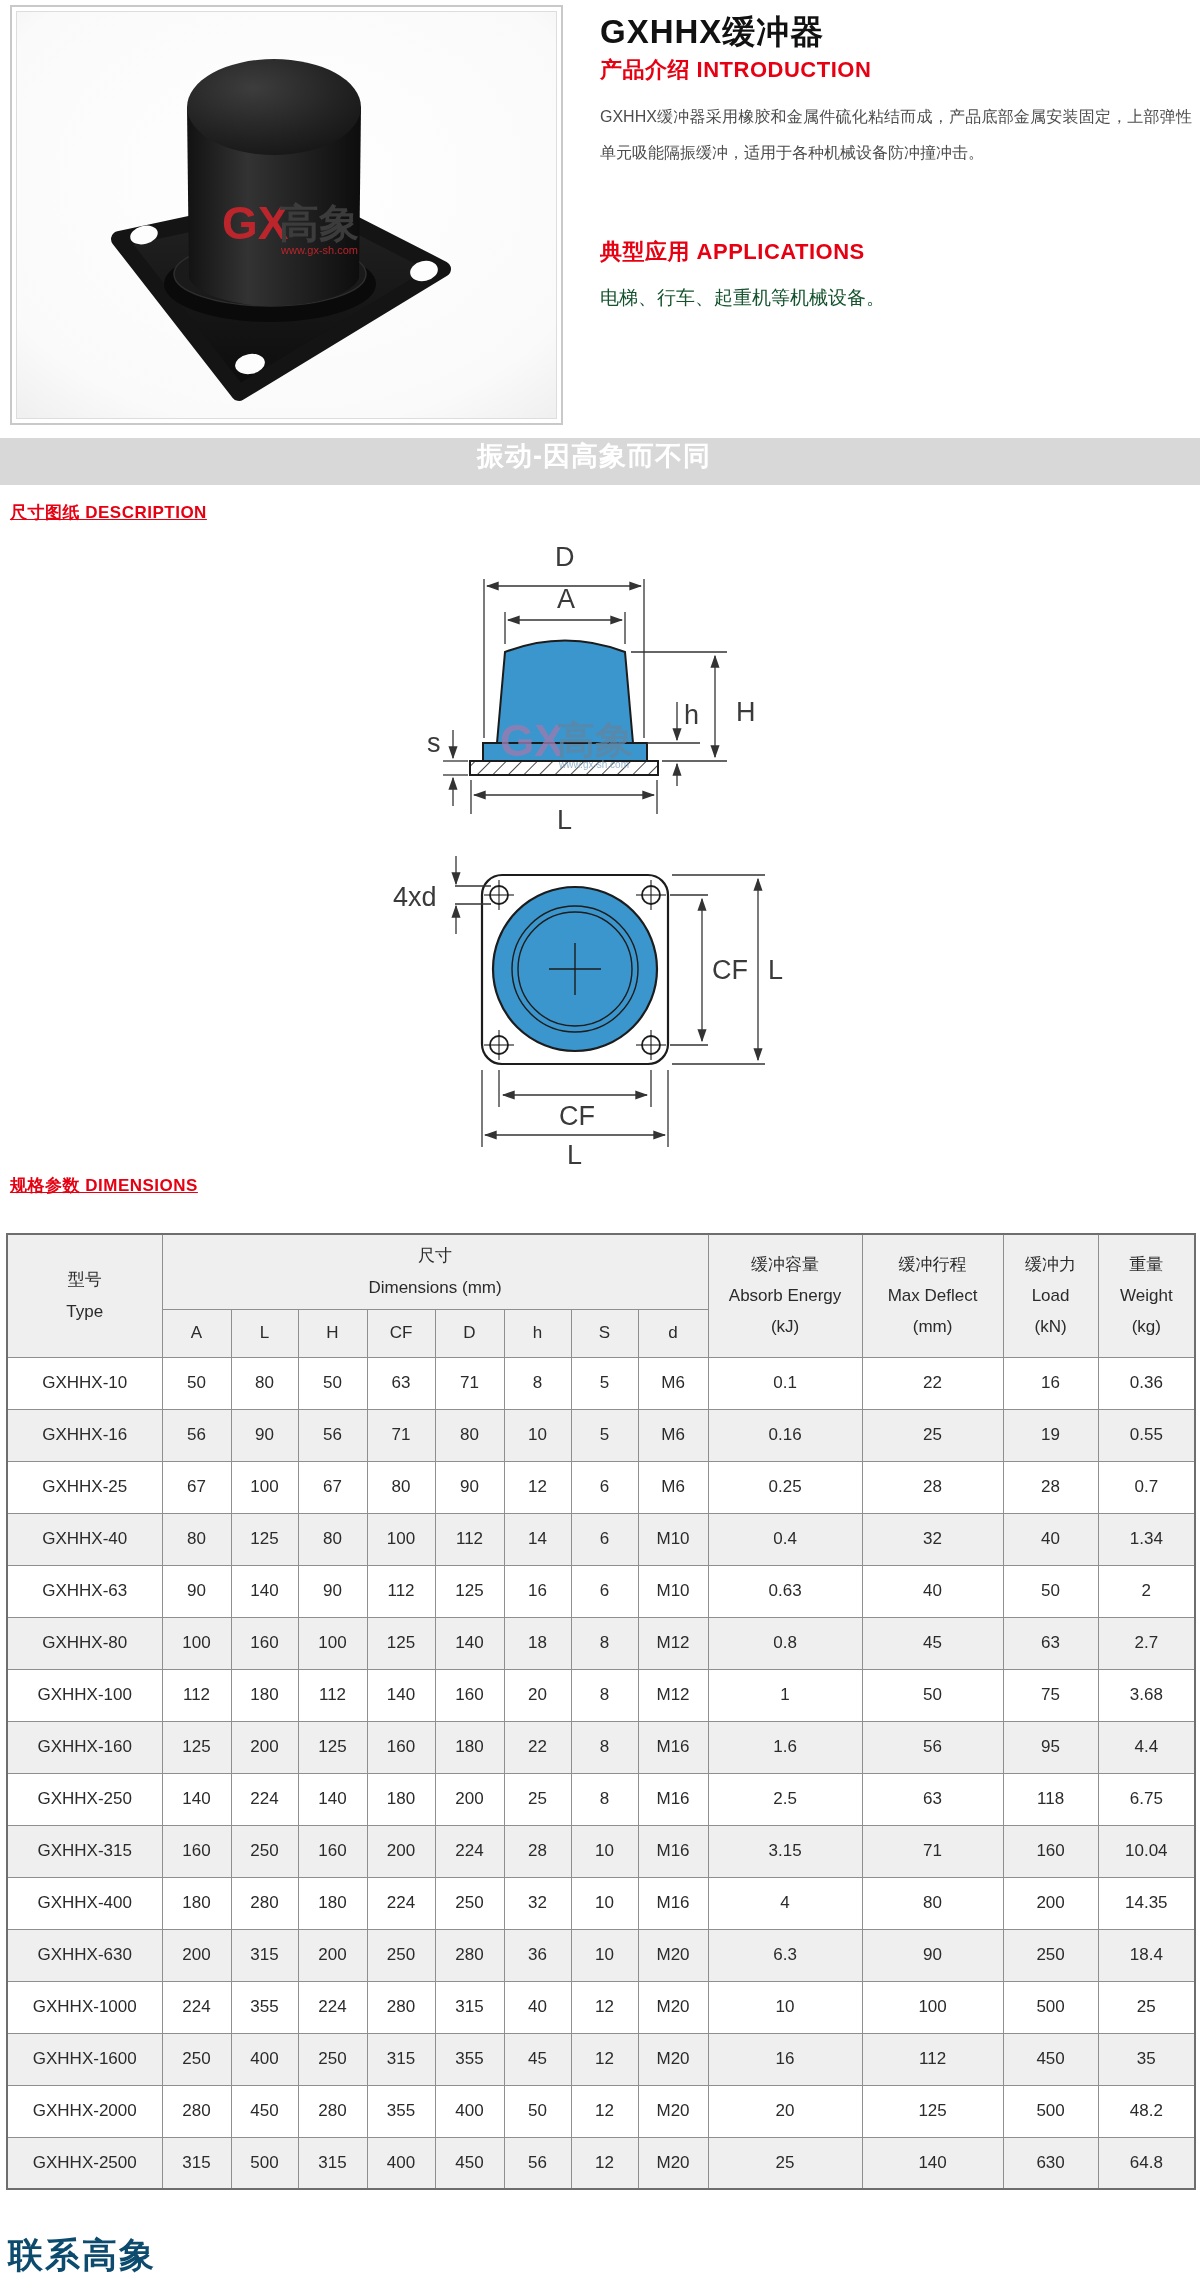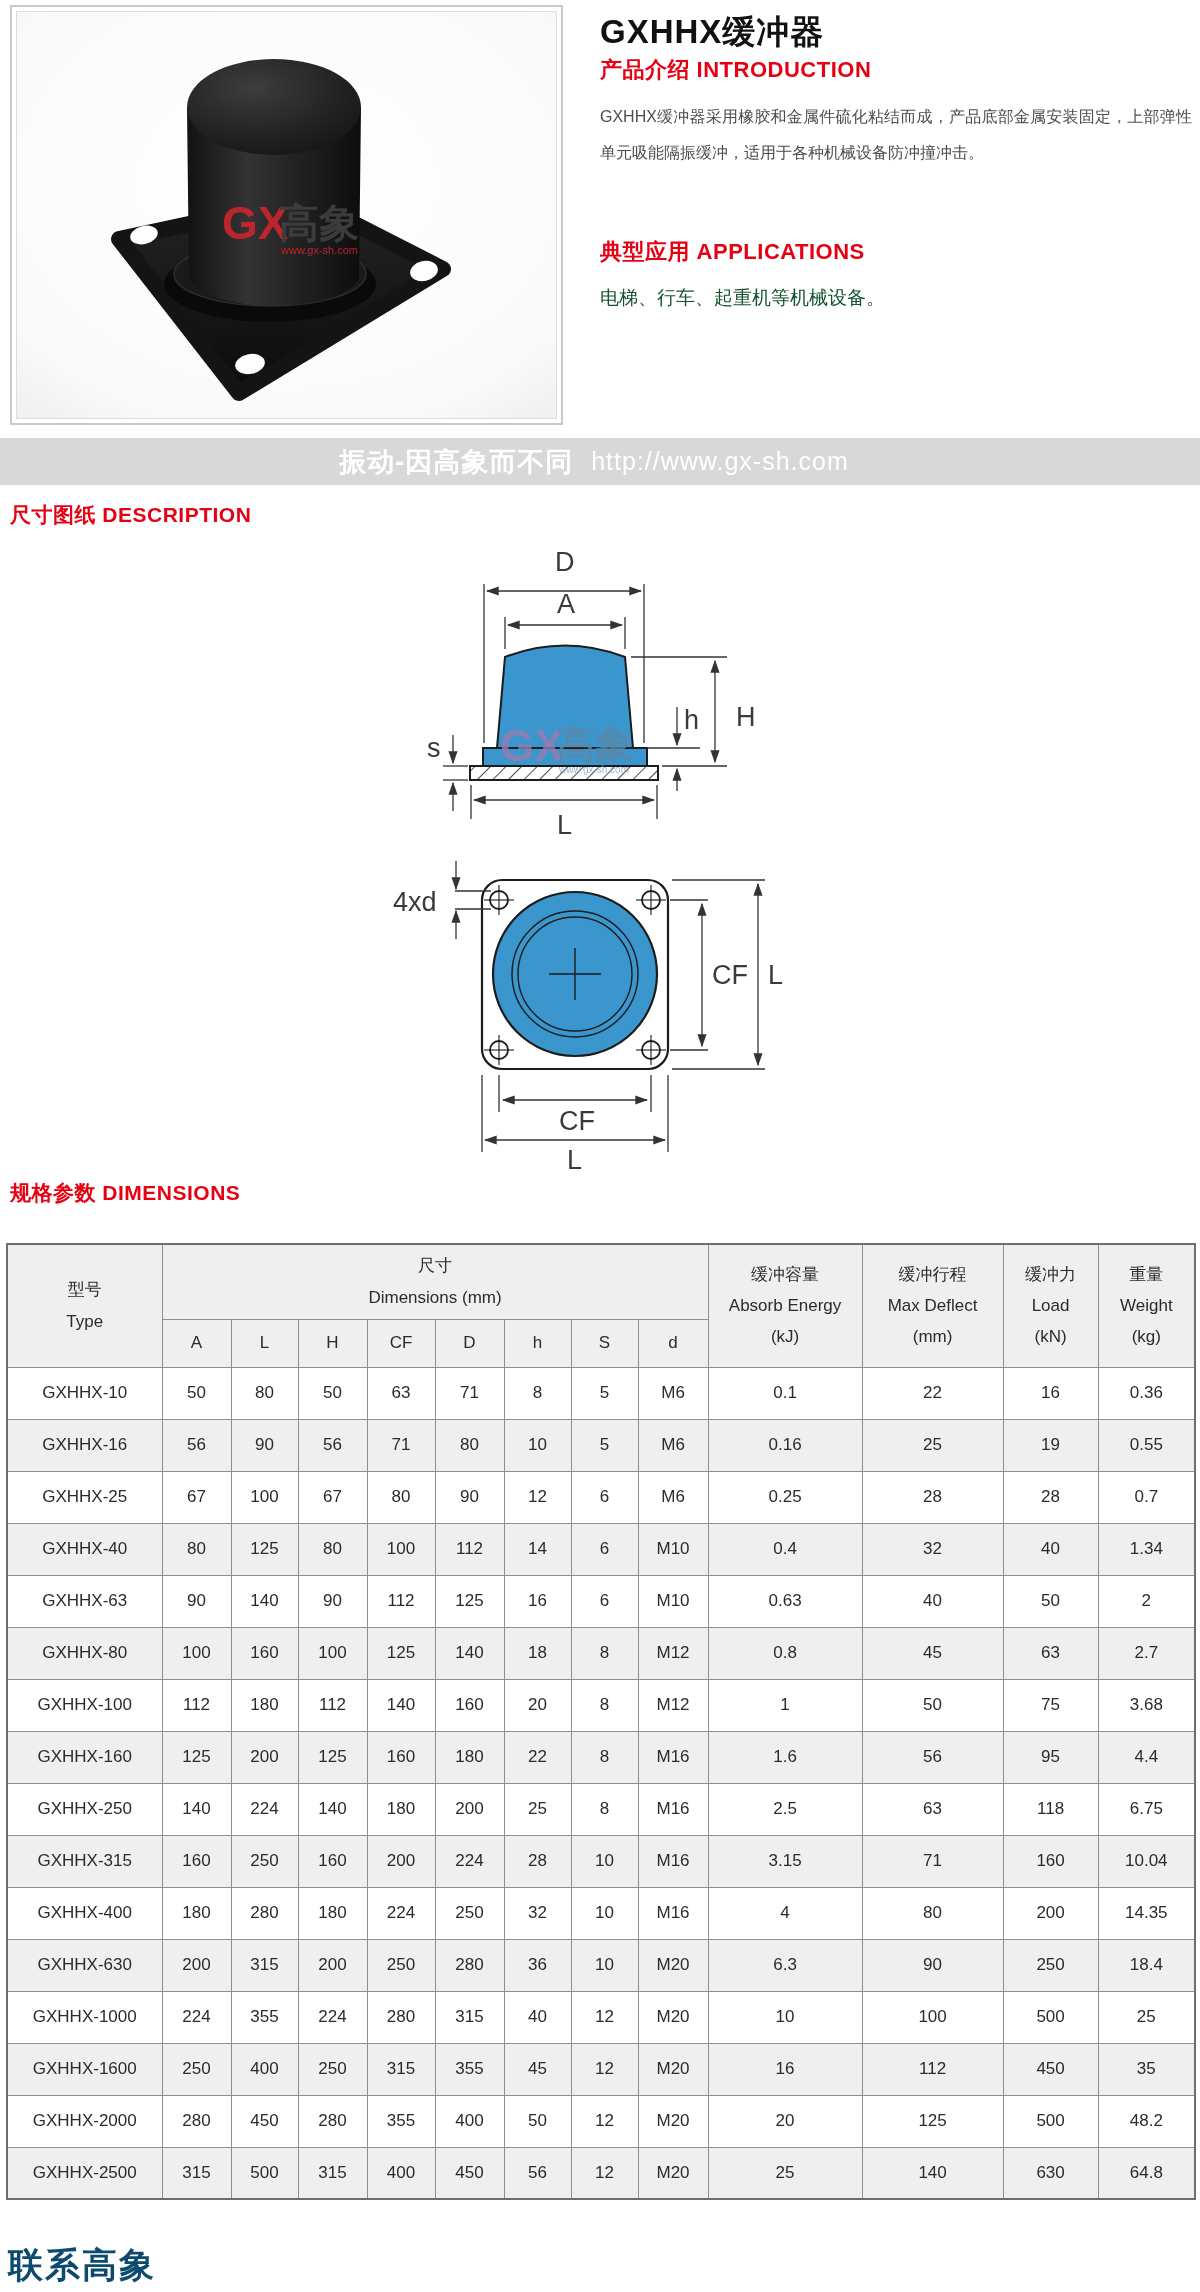--- a/index.html
+++ b/index.html
@@ -25,27 +25,27 @@
   .info-col{position:absolute;left:600px;top:10px;width:592px;}
   .product-title{font-size:33px;font-weight:bold;color:#111;letter-spacing:1px;}
   .red-heading{color:var(--accent);font-size:22px;font-weight:bold;letter-spacing:0.5px;}
   .intro-heading{}
   .intro-text{margin-top:14px;font-size:16px;line-height:2.25;color:#4d4d4d;text-align:justify;}
   .apps-heading{margin-top:66px;}
   .apps-text{margin-top:18px;font-size:19px;color:#14532d;}
   
   .banner{
     height:47px;background:var(--banner-gray);
-    display:flex;align-items:center;justify-content:center;
-    padding-right:12px;gap:18px;
+    display:flex;align-items:center;justify-content:flex-start;
+    padding-right:12px;gap:18px;flex-direction:column;
   }
   .banner-slogan{color:#fff;font-size:27px;font-weight:bold;letter-spacing:1px;}
   .banner-url{color:#fff;font-size:25px;font-weight:normal;letter-spacing:1px;text-decoration:none;}
   
-  .section-heading{color:var(--accent);font-size:21px;font-weight:bold;margin:16px 0 0 10px;letter-spacing:0.5px;}
+  .section-heading{color:var(--accent);font-size:17px;font-weight:bold;margin:16px 0 0 10px;letter-spacing:0.5px;text-decoration:underline;}
   
   .diagram-wrap{display:flex;flex-direction:column;align-items:center;}
   .diagram{display:block;}
   .dim-label{font-size:27px;fill:#3a3a3a;font-family:"Liberation Sans","DejaVu Sans",sans-serif;}
   
   .spec-table{
     border-collapse:collapse;margin:36px 0 0 6px;width:1188px;
     font-size:17px;color:#2b2b2b;table-layout:fixed;
   }
   .spec-table th,.spec-table td{

